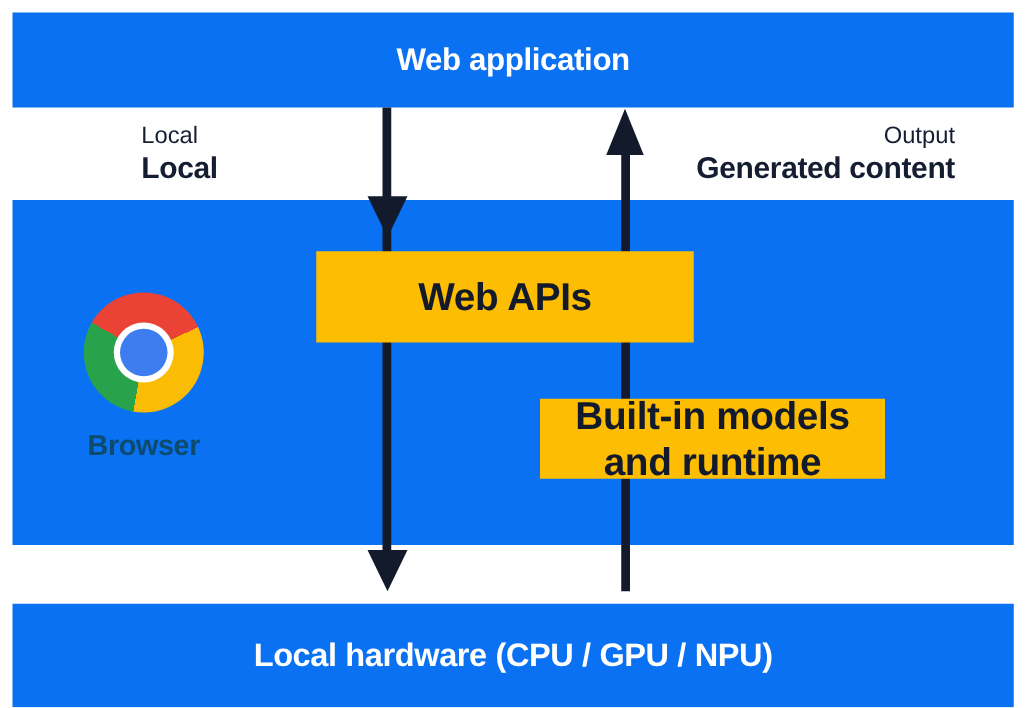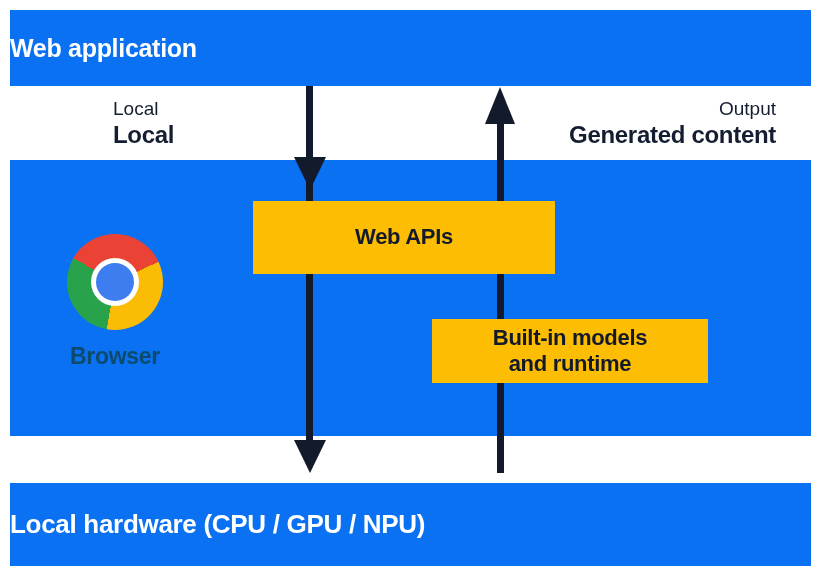--- a/index.html
+++ b/index.html
@@ -16,38 +16,38 @@
     overflow: hidden;
   }
   
   .band {
     position: absolute;
     left: 10px;
     width: 801px;
     background: #0971F2;
     display: flex;
     align-items: center;
-    justify-content: flex-start;
+    justify-content: center;
     z-index: 1;
   }
   .band-top    { top: 10px;  height: 76px; }
   .band-mid    { top: 160px; height: 276px; }
   .band-bottom { top: 483px; height: 83px; }
   .band-label {
     color: #ffffff;
     font-weight: bold;
     letter-spacing: -0.3px;
   }
   .band-top .band-label    { font-size: 25px; }
   .band-bottom .band-label { font-size: 26px; }
 
   
   .io-group { position: absolute; top: 98px; z-index: 2; color: #151E31; }
   .io-input  { left: 113px; text-align: left; }
-  .io-output { right: 44px; text-align: right; }
+  .io-output { right: 56px; text-align: right; }
   .io-title { font-size: 19px; line-height: 22px; }
   .io-value { font-size: 24px; line-height: 28px; font-weight: bold; letter-spacing: -0.3px; margin-top: 1px; }
 
   
   .arrow-shaft {
     position: absolute;
     width: 7px;
     background: #121A2B;
     z-index: 2;
   }
@@ -75,21 +75,21 @@
   
   .ybox {
     position: absolute;
     background: #FCBD02;
     color: #121A2B;
     display: flex;
     align-items: center;
     justify-content: center;
     text-align: center;
     font-weight: bold;
-    font-size: 22px;
+    font-size: 31px;
     line-height: 1.2;
     letter-spacing: -0.3px;
     z-index: 3;
   }
   .box-webapis { left: 253px; top: 201px; width: 302px; height: 73px; }
   .box-builtin { left: 432px; top: 319px; width: 276px; height: 64px; }
 
   
   .chrome-logo {
     position: absolute;

